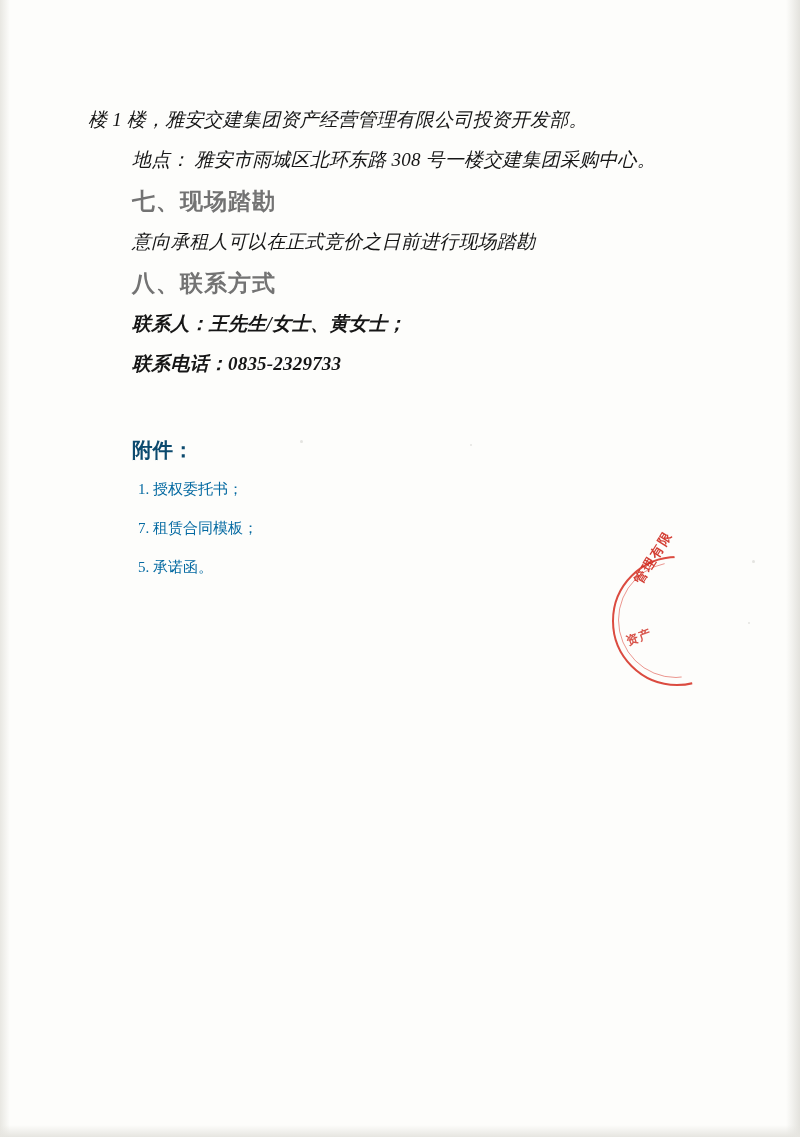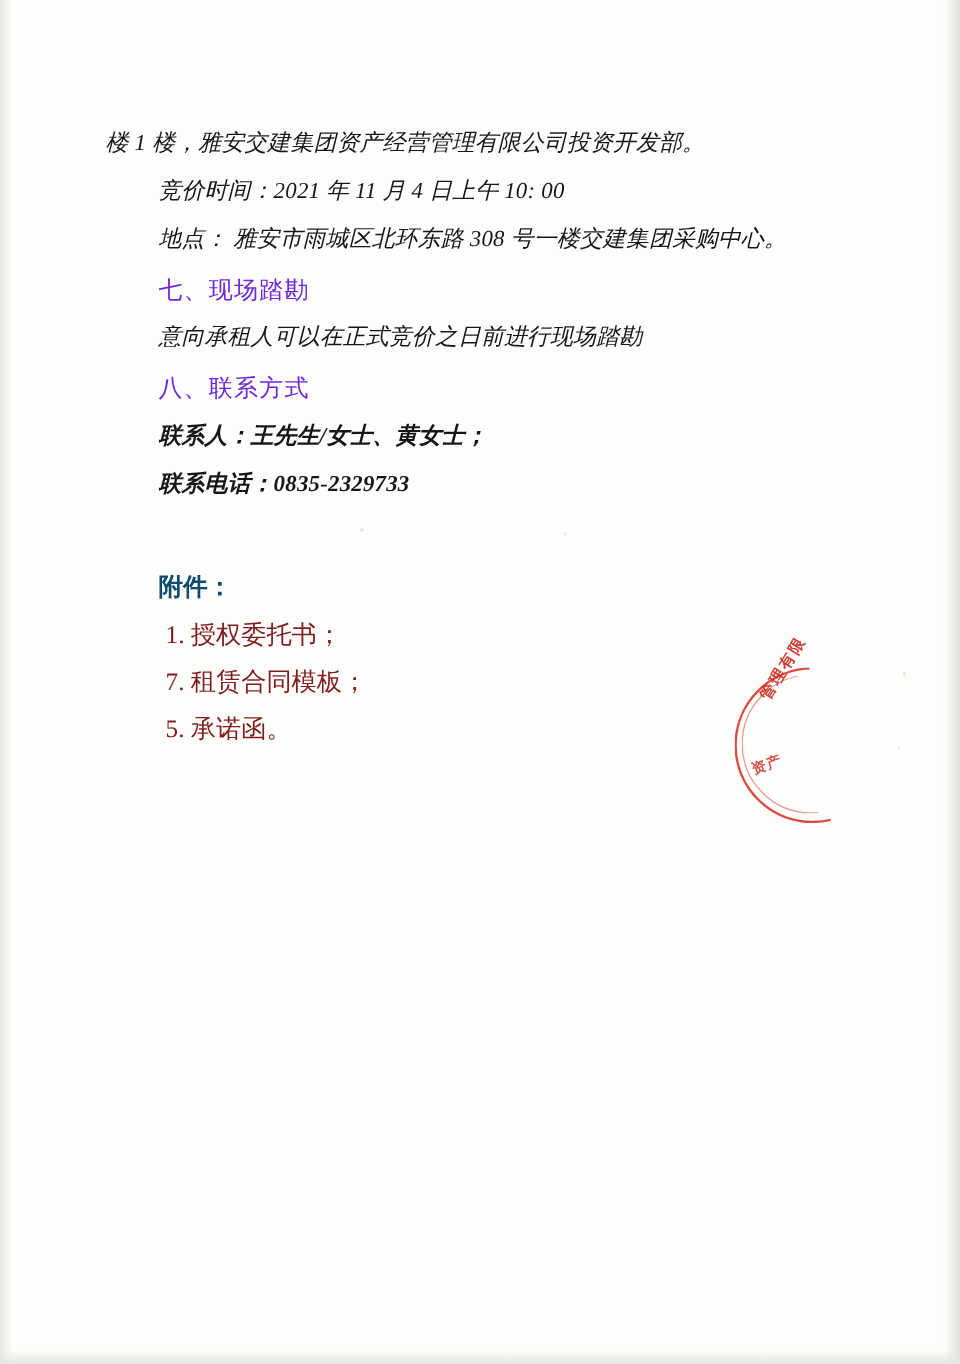--- a/index.html
+++ b/index.html
@@ -53,45 +53,45 @@
     font-size: 19px;
     line-height: 40px;
     white-space: nowrap;
     letter-spacing: 0.2px;
     font-style: italic;
   }
   .indent-1 { padding-left: 44px; }
 
   .heading {
     font-family: "DejaVu Sans", "Liberation Sans", sans-serif;
-    font-weight: normal;
-    font-size: 20px;
+    font-weight: bold;
+    font-size: 23px;
     line-height: 42px;
-    color: #6d28d9;
+    color: #737373;
     padding-left: 44px;
     letter-spacing: 1px;
   }
   .bold-label {
     font-weight: bold;
   }
 
   .spacer-lg { height: 46px; }
 
   .attach-head {
     padding-left: 44px;
     font-weight: bold;
     font-size: 20.5px;
     line-height: 40px;
     color: #0c4a6e;
   }
   .attach-item {
     padding-left: 50px;
-    font-size: 21px;
+    font-size: 15px;
     line-height: 39px;
-    color: #7f1d1d;
+    color: #0369a1;
   }
 
   
   .seal {
     position: absolute;
     left: 612px;
     top: 556px;
     width: 130px;
     height: 130px;
     pointer-events: none;
@@ -165,21 +165,20 @@
   <div class="scan-edge-bottom"></div>
 
   <div class="speck" style="left:300px; top:440px; width:3px; height:3px;"></div>
   <div class="speck" style="left:470px; top:444px; width:2px; height:2px;"></div>
   <div class="speck" style="left:752px; top:560px; width:3px; height:3px;"></div>
   <div class="speck" style="left:748px; top:622px; width:2px; height:2px;"></div>
 
   <div class="content">
 
     <div class="line">楼 1 楼，雅安交建集团资产经营管理有限公司投资开发部。</div>
-    <div class="line indent-1">竞价时间：2021 年 11 月 4 日上午 10: 00</div>
     <div class="line indent-1">地点： 雅安市雨城区北环东路 308 号一楼交建集团采购中心。</div>
 
     <div class="heading">七、现场踏勘</div>
     <div class="line indent-1">意向承租人可以在正式竞价之日前进行现场踏勘</div>
 
     <div class="heading">八、联系方式</div>
     <div class="line indent-1 bold-label">联系人：王先生/女士、黄女士；</div>
     <div class="line indent-1 bold-label">联系电话：0835-2329733</div>
 
     <div class="spacer-lg"></div>

